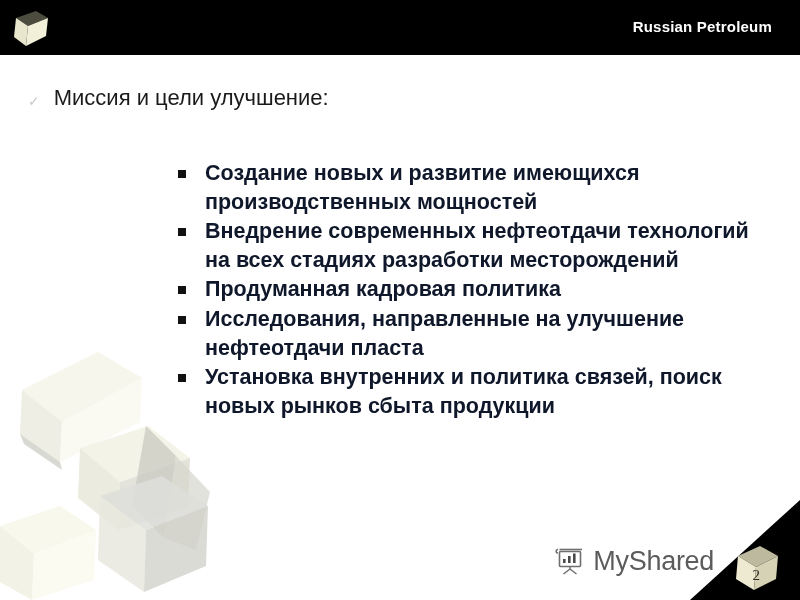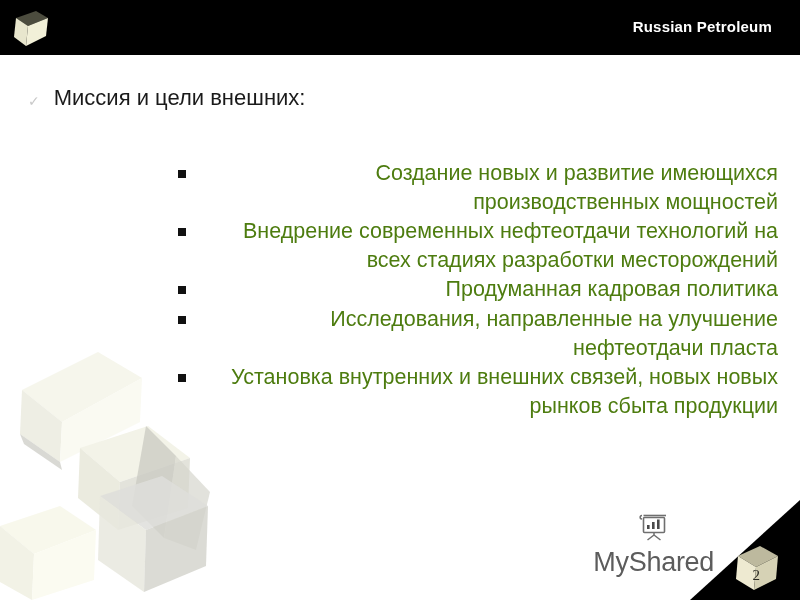--- a/index.html
+++ b/index.html
@@ -12,21 +12,20 @@
     font-family: "Liberation Sans", "DejaVu Sans", sans-serif;
   }
 
   
   .slide {
     position: relative;
     width: 800px;
     height: 600px;
     overflow: hidden;
     background: #ffffff;
-    text-align: right;
   }
 
   
   .header-bar {
     position: absolute;
     left: 0;
     top: 0;
     width: 800px;
     height: 55px;
     background: #000000;
@@ -104,24 +103,24 @@
     top: 104px;
     width: 600px;
     list-style: none;
     margin: 0;
     padding: 0;
   }
   .bullet-item {
     position: relative;
     padding-left: 27px;
     margin: 0 0 1px 0;
-    color: #4d7c0f;
+    color: #0f172a;
     font-size: 21.5px;
     line-height: 1.33;
-    font-weight: normal;
+    font-weight: bold;
   }
   .bullet-marker {
     position: absolute;
     left: 0;
     top: 11px;
     width: 8px;
     height: 8px;
     background: #111111;
   }
   .bullet-text {
@@ -130,21 +129,20 @@
 
   
   .watermark {
     position: absolute;
     right: 86px;
     bottom: 24px;
     display: flex;
     align-items: center;
     gap: 7px;
     z-index: 15;
-    flex-direction: column;
   }
   .wm-icon {
     width: 32px;
     height: 30px;
     flex: 0 0 auto;
   }
   .wm-text {
     font-size: 27px;
     color: #5c5c5c;
     font-weight: normal;
@@ -219,21 +217,21 @@
       <polygon points="18,18 38,10 36,28 16,38" fill="#f2f0d8"></polygon>
     </svg>
   </div>
 
   <div class="header-title">Russian Petroleum</div>
 
   <div class="content">
 
     <div class="lead-line">
       <span class="lead-check">✓</span>
-      <span class="lead-text">Миссия и цели внешних:</span>
+      <span class="lead-text">Миссия и цели улучшение:</span>
     </div>
 
     <ul class="bullet-list">
       <li class="bullet-item">
         <span class="bullet-marker"></span>
         <span class="bullet-text">Создание новых и развитие имеющихся производственных мощностей</span>
       </li>
       <li class="bullet-item">
         <span class="bullet-marker"></span>
         <span class="bullet-text">Внедрение современных нефтеотдачи технологий на всех стадиях разработки месторождений</span>
@@ -241,21 +239,21 @@
       <li class="bullet-item">
         <span class="bullet-marker"></span>
         <span class="bullet-text">Продуманная кадровая политика</span>
       </li>
       <li class="bullet-item">
         <span class="bullet-marker"></span>
         <span class="bullet-text">Исследования, направленные на улучшение нефтеотдачи пласта</span>
       </li>
       <li class="bullet-item">
         <span class="bullet-marker"></span>
-        <span class="bullet-text">Установка внутренних и внешних связей, новых новых рынков сбыта продукции</span>
+        <span class="bullet-text">Установка внутренних и политика связей, поиск новых рынков сбыта продукции</span>
       </li>
     </ul>
 
   </div>
 
   <div class="watermark">
     <span class="wm-icon">
       <svg width="32" height="30" viewBox="0 0 32 30">
         <rect x="5.5" y="5.5" width="21" height="15" rx="1" fill="none" stroke="#6f6f6f" stroke-width="1.6"></rect>
         <rect x="9" y="13" width="2.6" height="4" fill="#4a4a4a"></rect>

